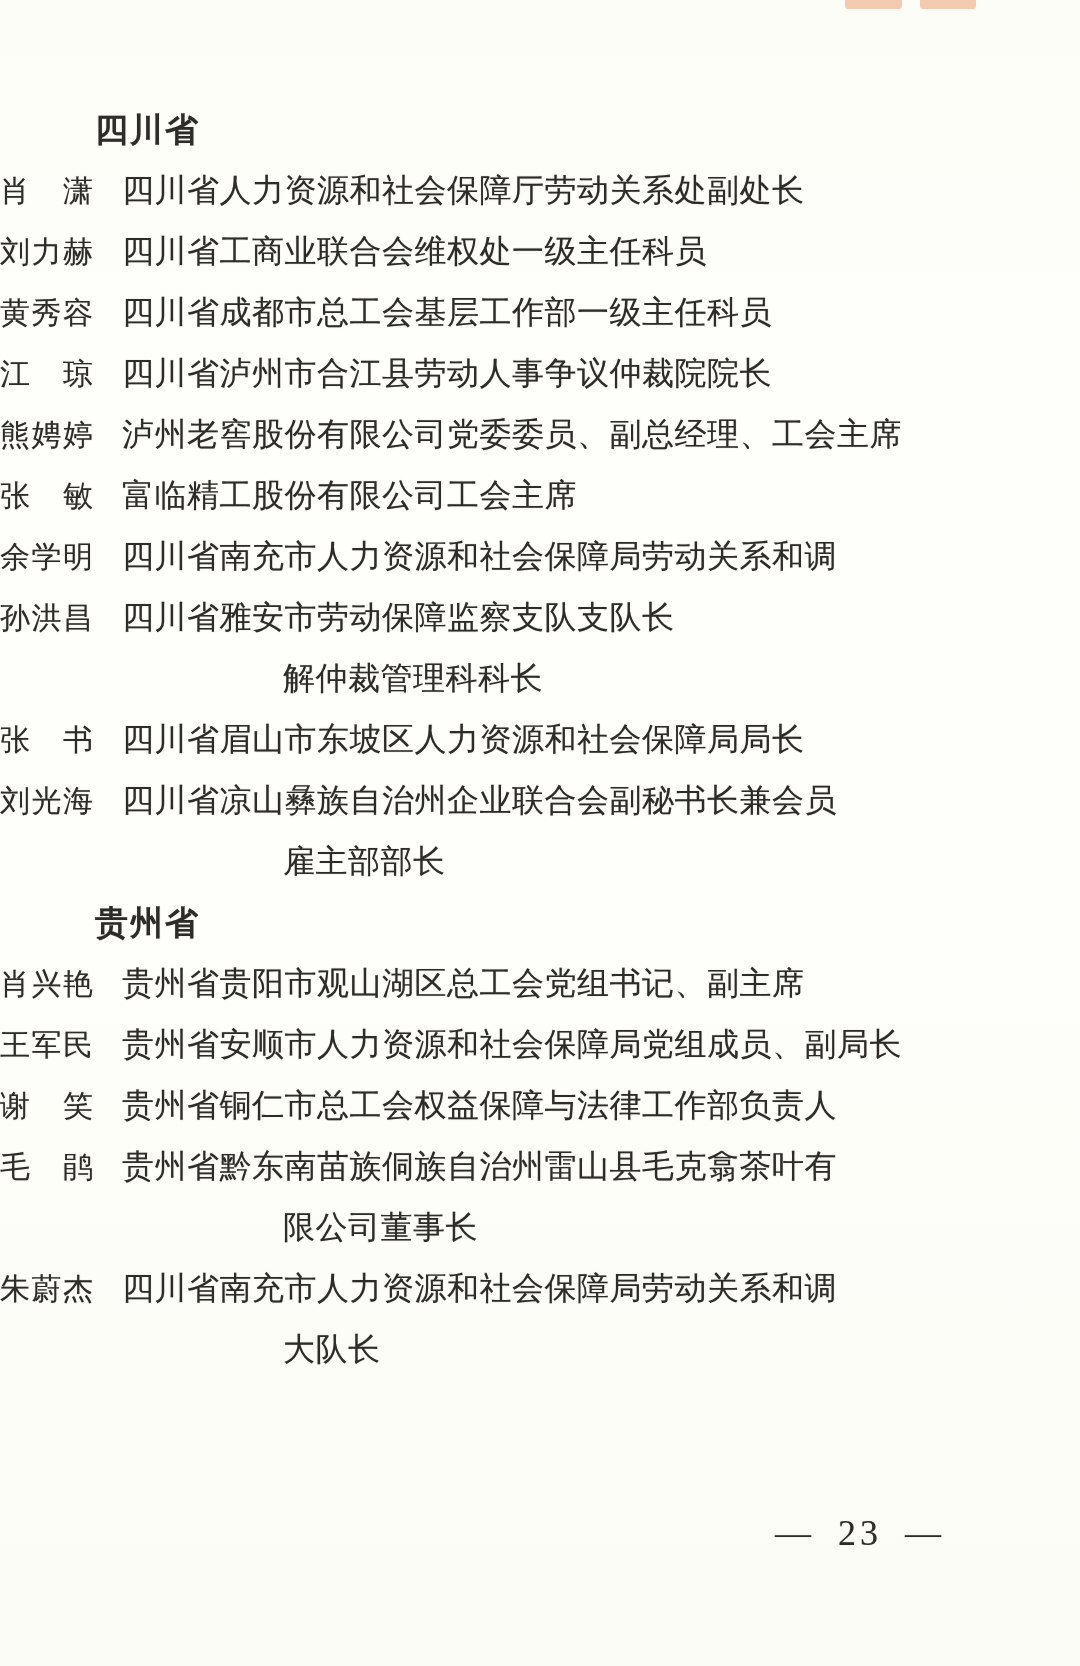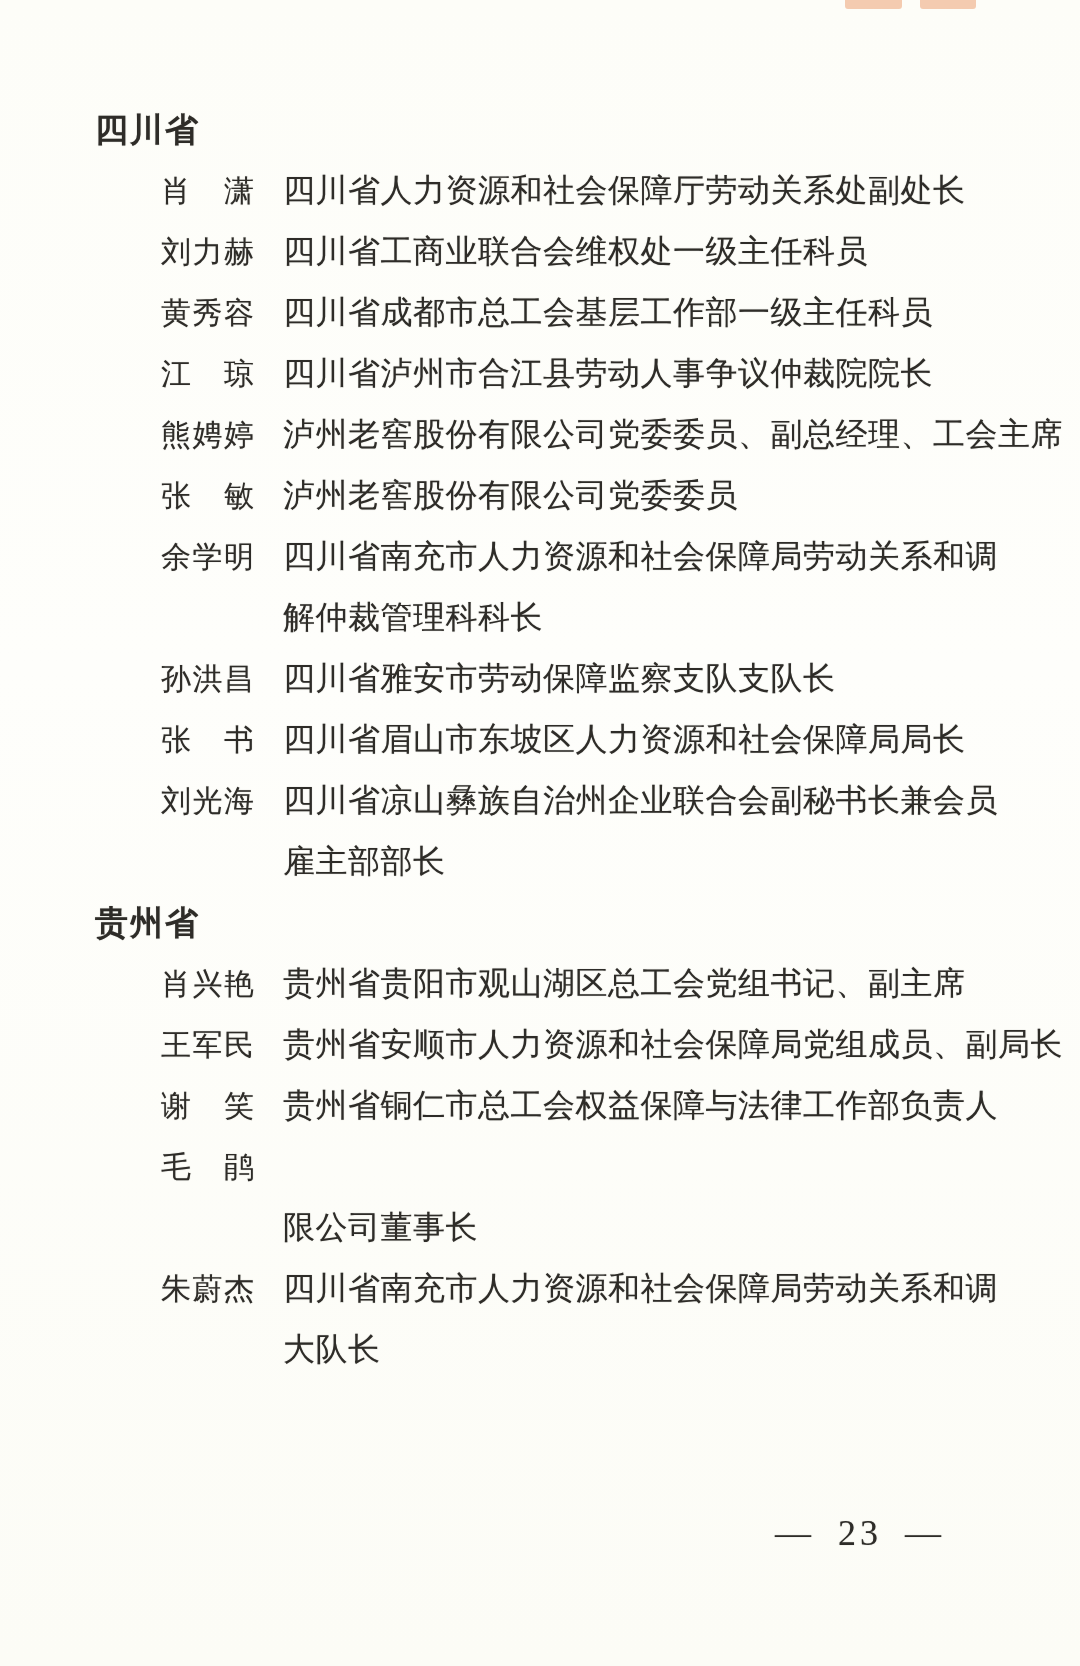--- a/index.html
+++ b/index.html
@@ -47,21 +47,20 @@
   }
   .section-header {
     margin-left: 95px;
     font-size: 33px;
     font-weight: 700;
     font-family: "Liberation Sans", sans-serif;
     letter-spacing: 2px;
   }
   .entry-name {
     display: inline-block;
-    margin-left: 161px;
     width: 93px;
     font-size: 30px;
     text-align: justify;
     text-align-last: justify;
     flex: 0 0 93px;
   }
   .name-spacer {
     display: inline-block;
     margin-left: 161px;
     width: 93px;
@@ -115,33 +114,33 @@
       <div class="doc-line">
         <span class="entry-name">江琼</span>
         <span class="entry-title-line">四川省泸州市合江县劳动人事争议仲裁院院长</span>
       </div>
       <div class="doc-line">
         <span class="entry-name">熊娉婷</span>
         <span class="entry-title-line">泸州老窖股份有限公司党委委员、副总经理、工会主席</span>
       </div>
       <div class="doc-line">
         <span class="entry-name">张敏</span>
-        <span class="entry-title-line">泸州老窖股份有限公司党委委员</span>
+        <span class="entry-title-line">富临精工股份有限公司工会主席</span>
       </div>
       <div class="doc-line">
         <span class="entry-name">余学明</span>
         <span class="entry-title-line">四川省南充市人力资源和社会保障局劳动关系和调</span>
       </div>
       <div class="doc-line">
+        <span class="entry-name">孙洪昌</span>
+        <span class="entry-title-line">四川省雅安市劳动保障监察支队支队长</span>
+      </div>
+      <div class="doc-line">
         <span class="name-spacer"></span>
         <span class="entry-title-line">解仲裁管理科科长</span>
-      </div>
-      <div class="doc-line">
-        <span class="entry-name">孙洪昌</span>
-        <span class="entry-title-line">四川省雅安市劳动保障监察支队支队长</span>
       </div>
       <div class="doc-line">
         <span class="entry-name">张书</span>
         <span class="entry-title-line">四川省眉山市东坡区人力资源和社会保障局局长</span>
       </div>
       <div class="doc-line">
         <span class="entry-name">刘光海</span>
         <span class="entry-title-line">四川省凉山彝族自治州企业联合会副秘书长兼会员</span>
       </div>
       <div class="doc-line">
@@ -158,20 +157,21 @@
       <div class="doc-line">
         <span class="entry-name">王军民</span>
         <span class="entry-title-line">贵州省安顺市人力资源和社会保障局党组成员、副局长</span>
       </div>
       <div class="doc-line">
         <span class="entry-name">谢笑</span>
         <span class="entry-title-line">贵州省铜仁市总工会权益保障与法律工作部负责人</span>
       </div>
       <div class="doc-line">
         <span class="entry-name">毛鹃</span>
+        <span class="entry-title-line">贵州省黔东南苗族侗族自治州雷山县毛克翕茶叶有</span>
       </div>
       <div class="doc-line">
         <span class="name-spacer"></span>
         <span class="entry-title-line">限公司董事长</span>
       </div>
       <div class="doc-line">
         <span class="entry-name">朱蔚杰</span>
         <span class="entry-title-line">四川省南充市人力资源和社会保障局劳动关系和调</span>
       </div>
       <div class="doc-line">

